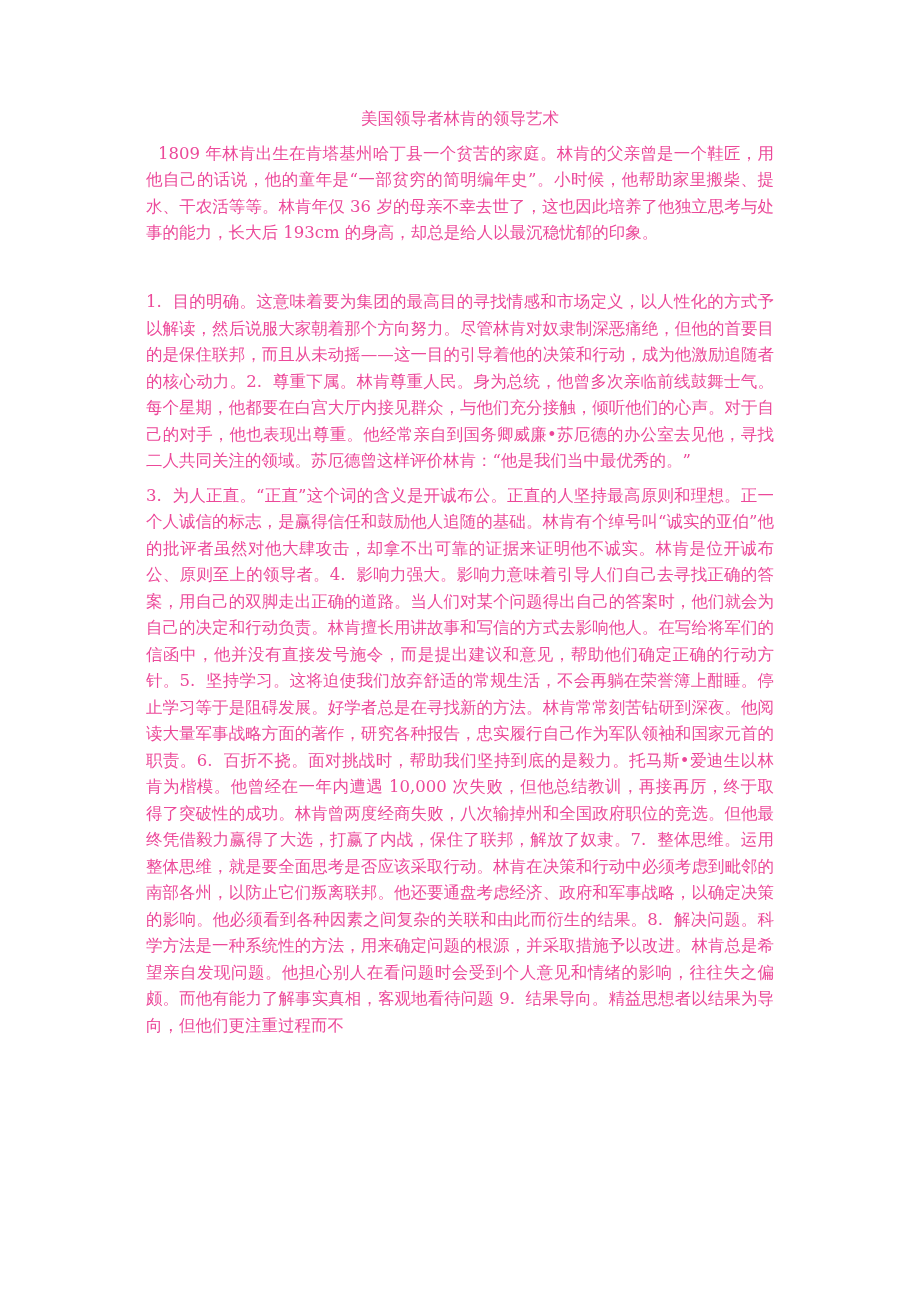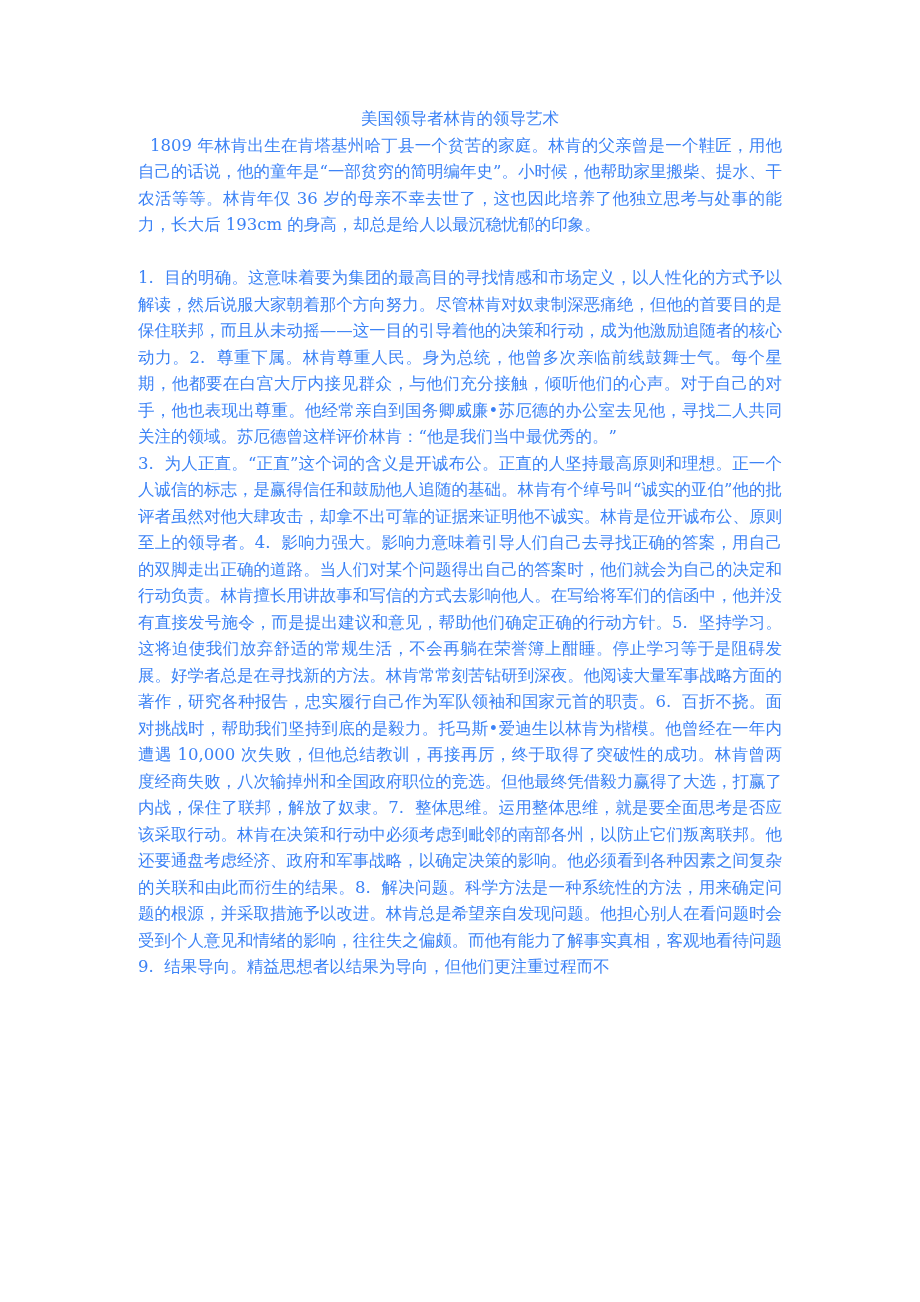--- a/index.html
+++ b/index.html
@@ -20,37 +20,37 @@
       top: 0;
       width: 920px;
       height: 1302px;
       background: #ffffff;
     }
     .content {
       position: absolute;
       left: 138px;
       top: 106px;
       width: 644px;
-      color: #3b82f6;
+      color: #ec4899;
       font-size: 16.5px;
       line-height: 26.5px;
       text-align: justify;
       text-justify: inter-ideograph;
       word-break: break-all;
     }
     .doc-title {
       font-size: 16.5px;
       font-weight: normal;
       text-align: center;
       margin: 0;
       padding: 0;
       line-height: 26.5px;
     }
     p.para {
-      margin: 0;
+      margin: 8px;
       padding: 0;
     }
     .indent-first {
       text-indent: 12px;
     }
     .indent-2em {
       text-indent: 34px;
     }
     .blank-line {
       height: 26.5px;

